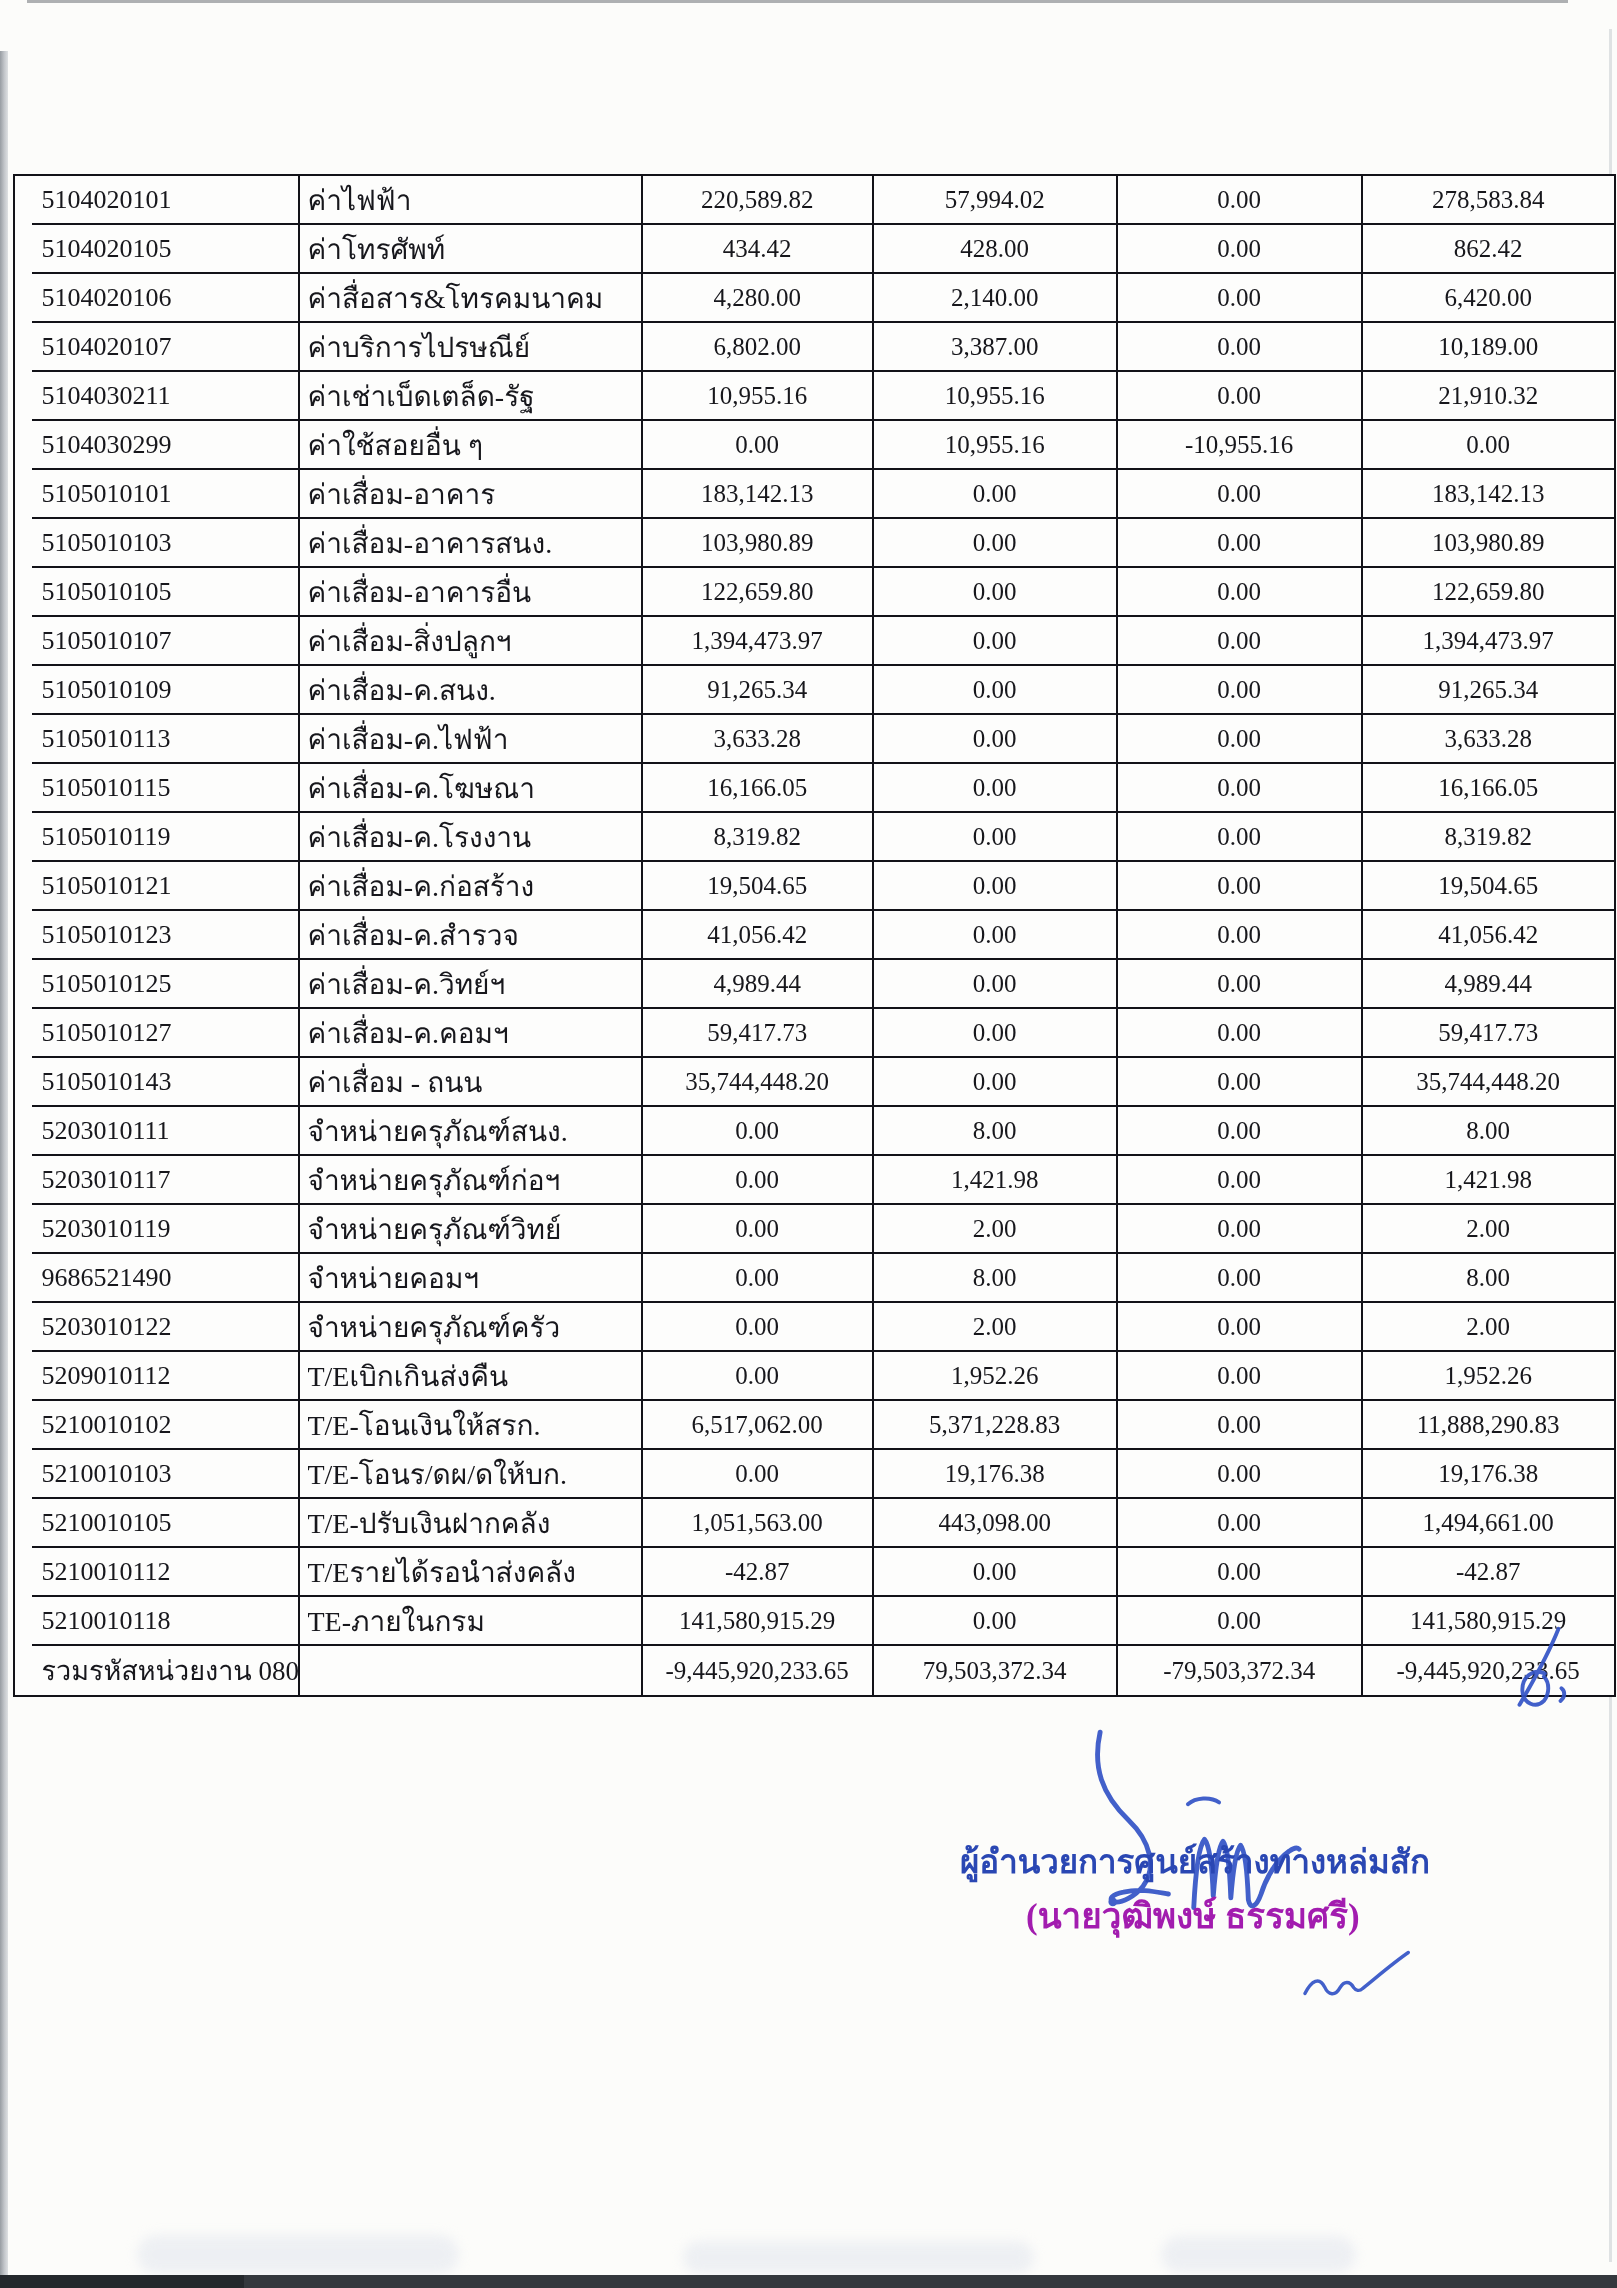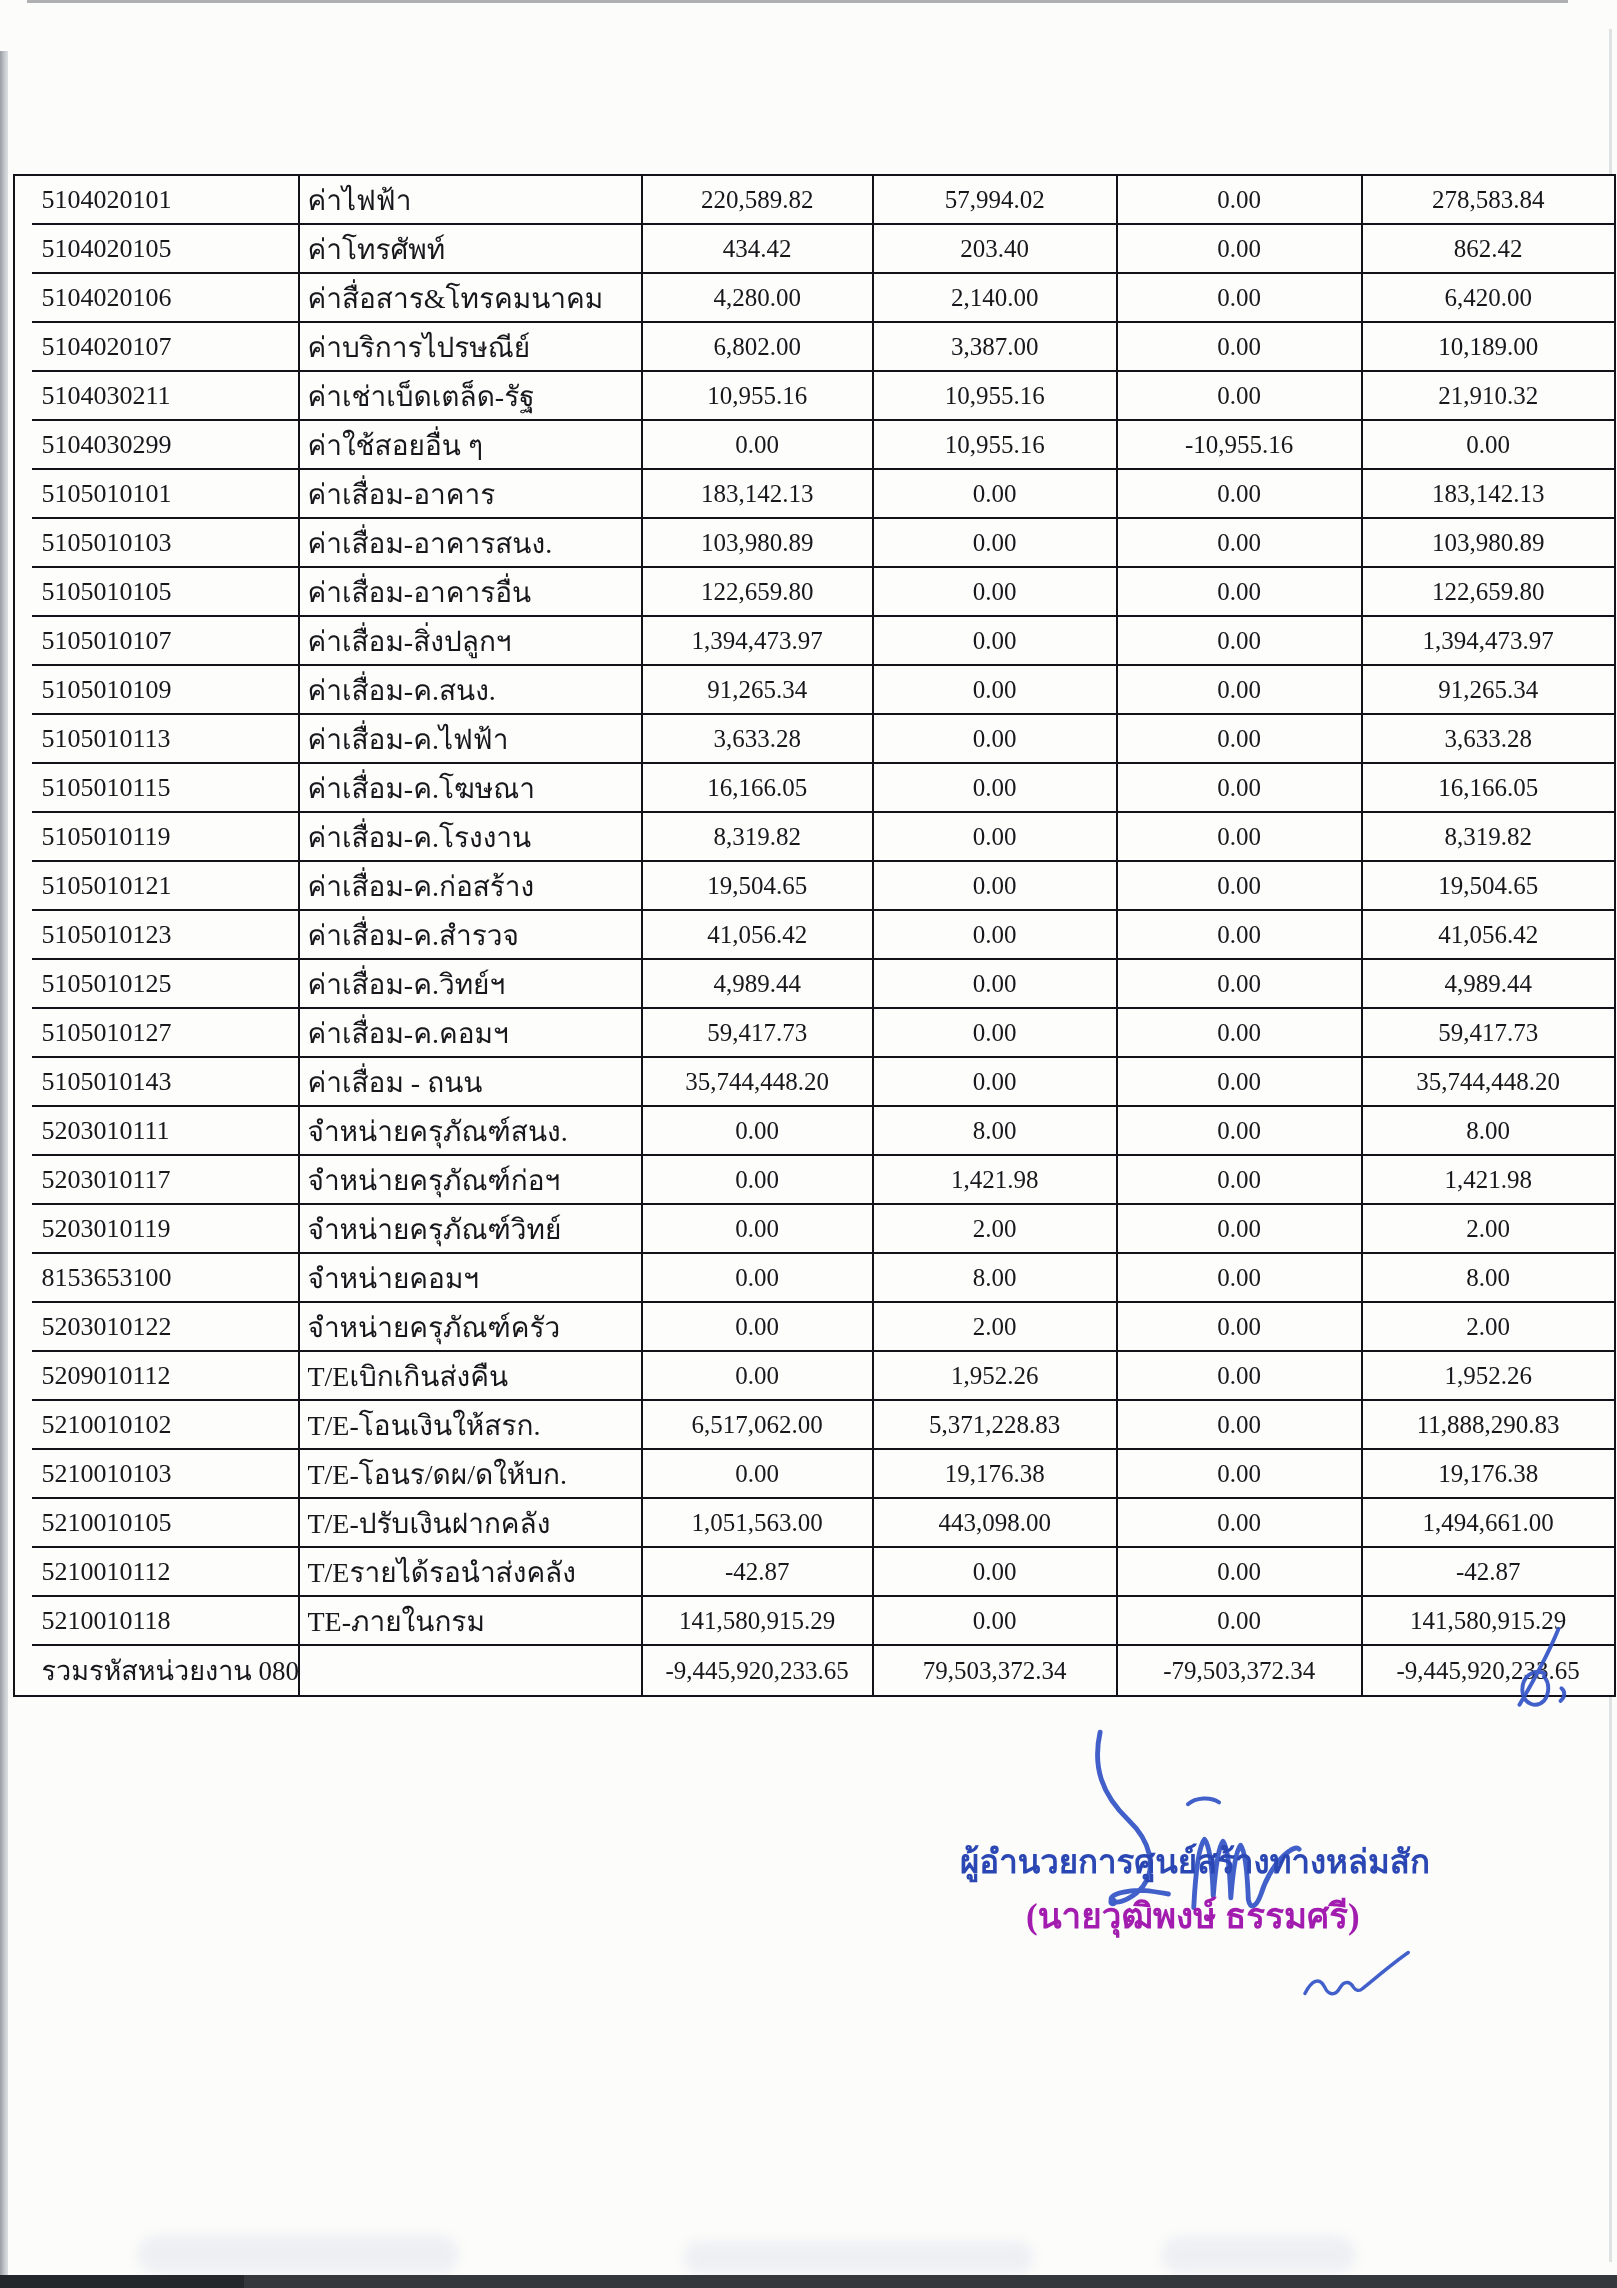--- a/index.html
+++ b/index.html
@@ -74,21 +74,21 @@
           <div class="cell desc">ค่าไฟฟ้า</div>
           <div class="cell num">220,589.82</div>
           <div class="cell num">57,994.02</div>
           <div class="cell num">0.00</div>
           <div class="cell num">278,583.84</div>
         </div>
         <div class="trow">
           <div class="cell code">5104020105</div>
           <div class="cell desc">ค่าโทรศัพท์</div>
           <div class="cell num">434.42</div>
-          <div class="cell num">203.40</div>
+          <div class="cell num">428.00</div>
           <div class="cell num">0.00</div>
           <div class="cell num">862.42</div>
         </div>
         <div class="trow">
           <div class="cell code">5104020106</div>
           <div class="cell desc">ค่าสื่อสาร&amp;โทรคมนาคม</div>
           <div class="cell num">4,280.00</div>
           <div class="cell num">2,140.00</div>
           <div class="cell num">0.00</div>
           <div class="cell num">6,420.00</div>
@@ -239,21 +239,21 @@
         </div>
         <div class="trow">
           <div class="cell code">5203010119</div>
           <div class="cell desc">จำหน่ายครุภัณฑ์วิทย์</div>
           <div class="cell num">0.00</div>
           <div class="cell num">2.00</div>
           <div class="cell num">0.00</div>
           <div class="cell num">2.00</div>
         </div>
         <div class="trow">
-          <div class="cell code">8153653100</div>
+          <div class="cell code">9686521490</div>
           <div class="cell desc">จำหน่ายคอมฯ</div>
           <div class="cell num">0.00</div>
           <div class="cell num">8.00</div>
           <div class="cell num">0.00</div>
           <div class="cell num">8.00</div>
         </div>
         <div class="trow">
           <div class="cell code">5203010122</div>
           <div class="cell desc">จำหน่ายครุภัณฑ์ครัว</div>
           <div class="cell num">0.00</div>

